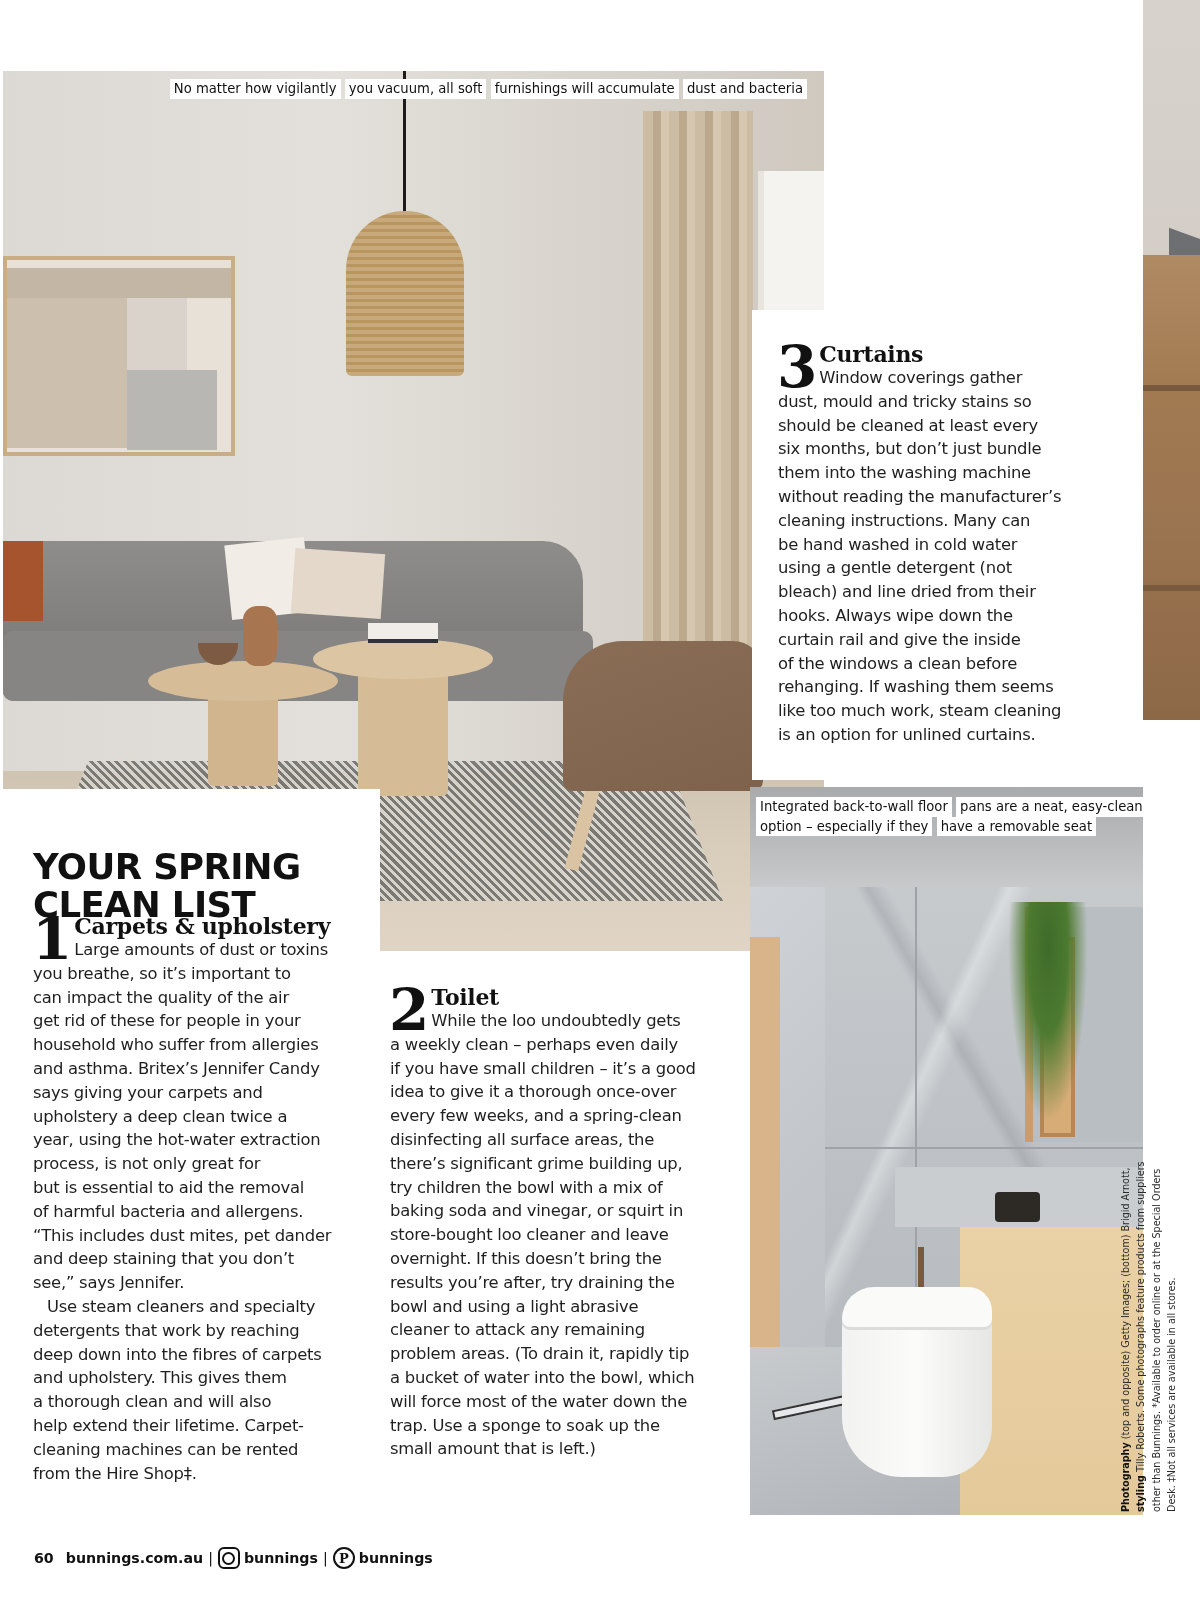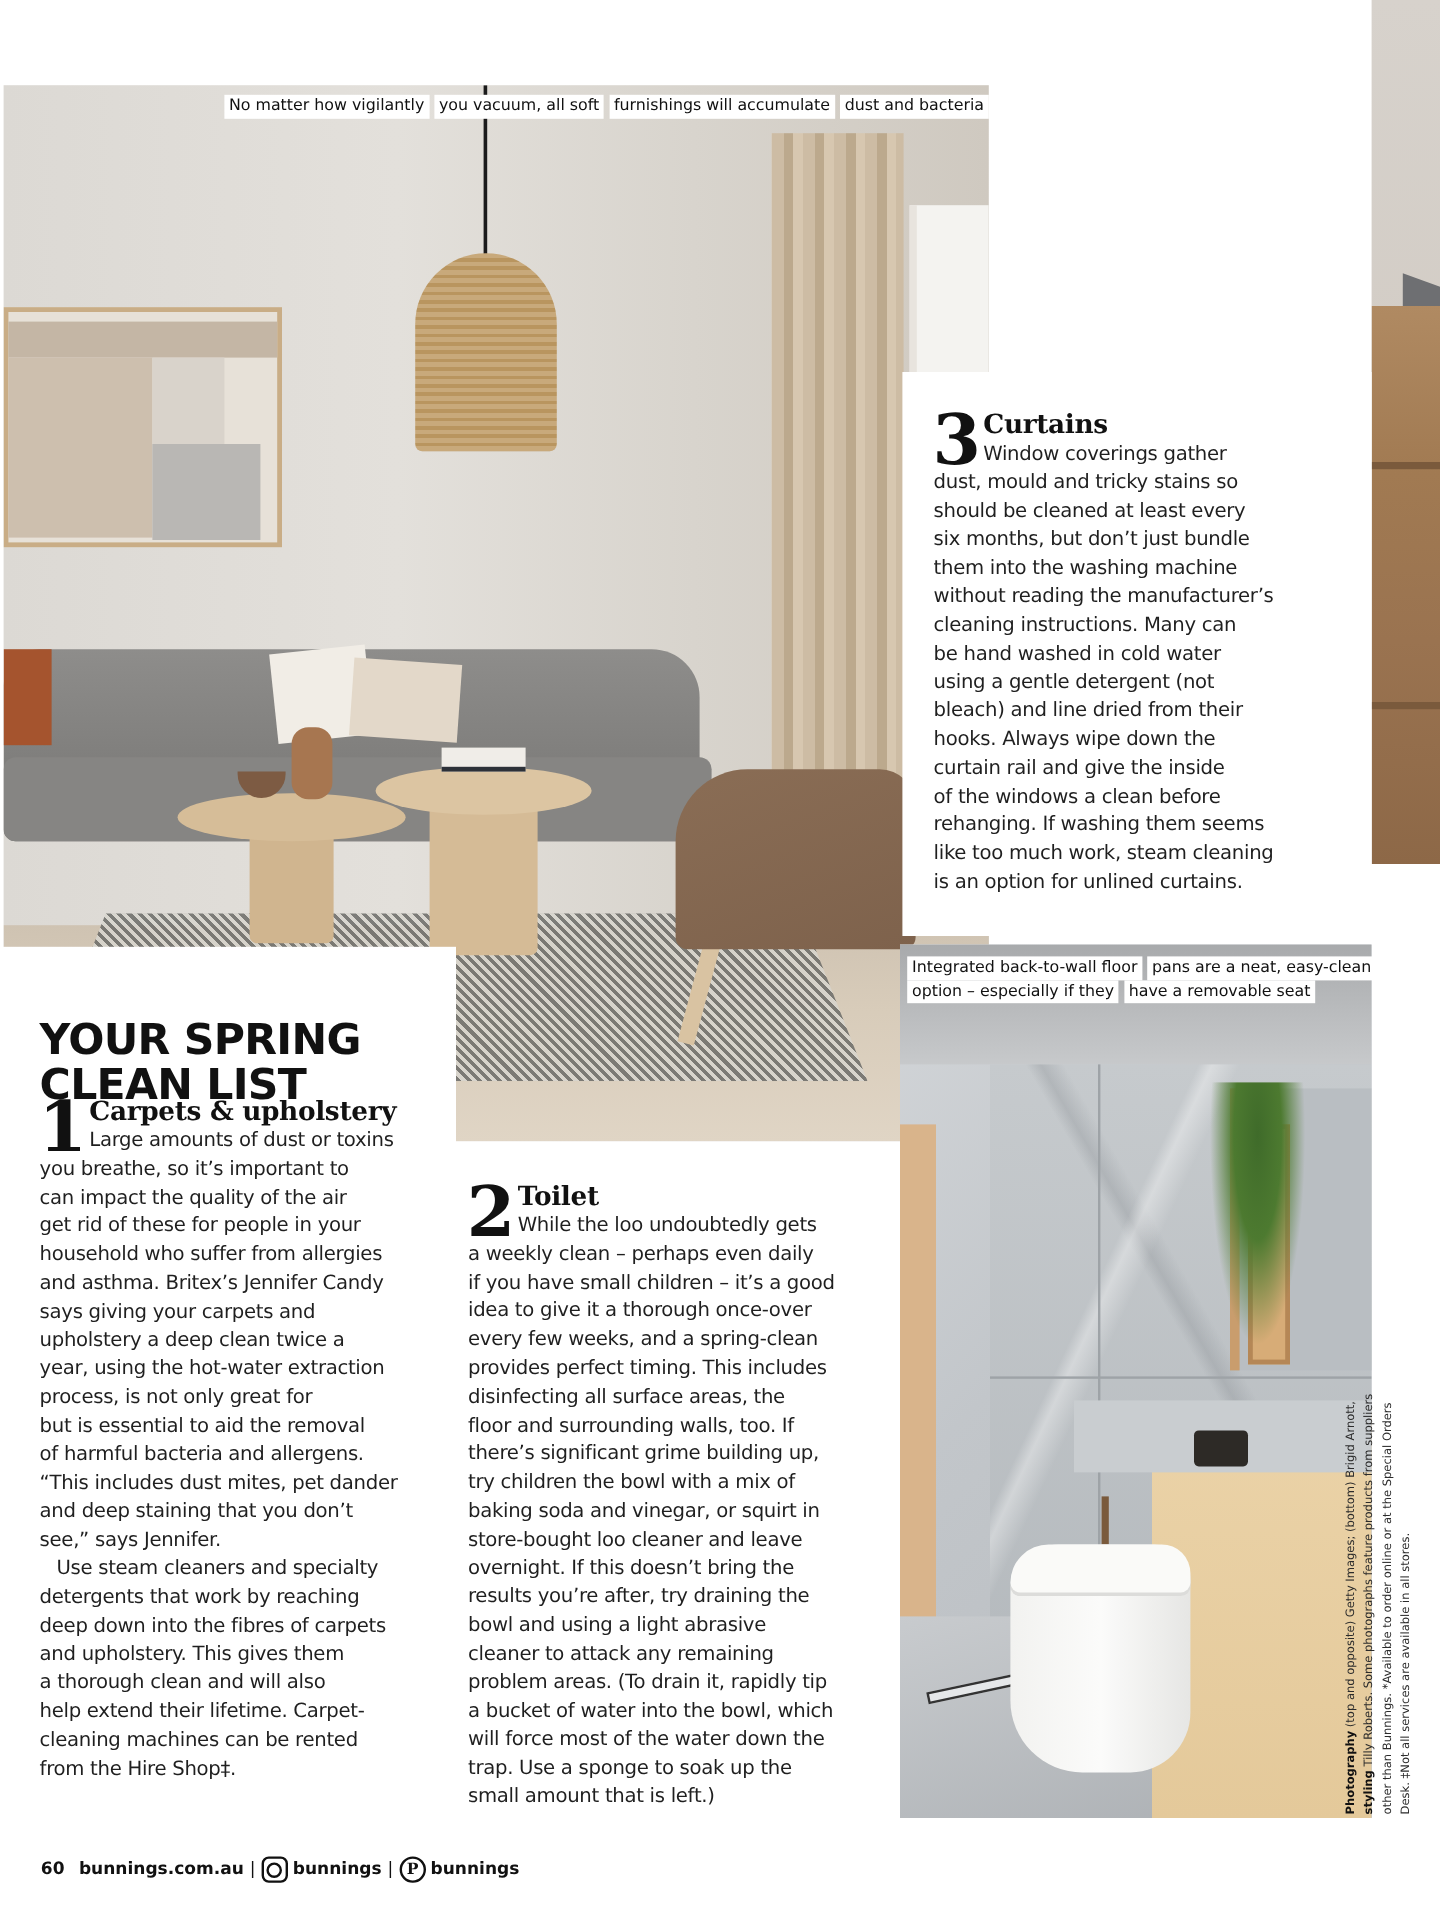--- a/index.html
+++ b/index.html
@@ -93,21 +93,21 @@
     border-radius: 60px 30px 10px 10px;
   }
   .main-photo .chair-leg { position: absolute; left: 573px; top: 710px; width: 14px; height: 90px; background: #d9c3a2; transform: rotate(15deg); }
 
   
   .caption {
     position: absolute; font-family: "DejaVu Sans", sans-serif; font-size: 13.2px; line-height: 19.6px;
     color: #111;
   }
   .caption span.line { display: inline-block; background: #fff; padding: 0 4px; white-space: nowrap; }
-  .caption-top { right: 376px; top: 79px; text-align: right; }
+  .caption-top { right: 393px; top: 79px; text-align: right; }
   .caption-top .line { display: block; margin-left: auto; width: max-content; }
   .caption-bath { left: 756px; top: 797px; text-align: left; }
   .caption-bath .line { display: block; width: max-content; }
 
   
   .panel-curtains {
     position: absolute; left: 752px; top: 310px; width: 391px; height: 470px; background: #fff;
   }
   
   .panel-headline {
@@ -310,23 +310,21 @@
 </div>
 
 <div class="item item2">
   <span class="num">2</span>
   <span class="title">Toilet</span>
   <span class="ln">While the loo undoubtedly gets</span>
   <span class="ln">a weekly clean – perhaps even daily</span>
   <span class="ln">if you have small children – it’s a good</span>
   <span class="ln">idea to give it a thorough once-over</span>
   <span class="ln">every few weeks, and a spring-clean</span>
-  <span class="ln">provides perfect timing. This includes</span>
   <span class="ln">disinfecting all surface areas, the</span>
-  <span class="ln">floor and surrounding walls, too. If</span>
   <span class="ln">there’s significant grime building up,</span>
   <span class="ln">try children the bowl with a mix of</span>
   <span class="ln">baking soda and vinegar, or squirt in</span>
   <span class="ln">store-bought loo cleaner and leave</span>
   <span class="ln">overnight. If this doesn’t bring the</span>
   <span class="ln">results you’re after, try draining the</span>
   <span class="ln">bowl and using a light abrasive</span>
   <span class="ln">cleaner to attack any remaining</span>
   <span class="ln">problem areas. (To drain it, rapidly tip</span>
   <span class="ln">a bucket of water into the bowl, which</span>

